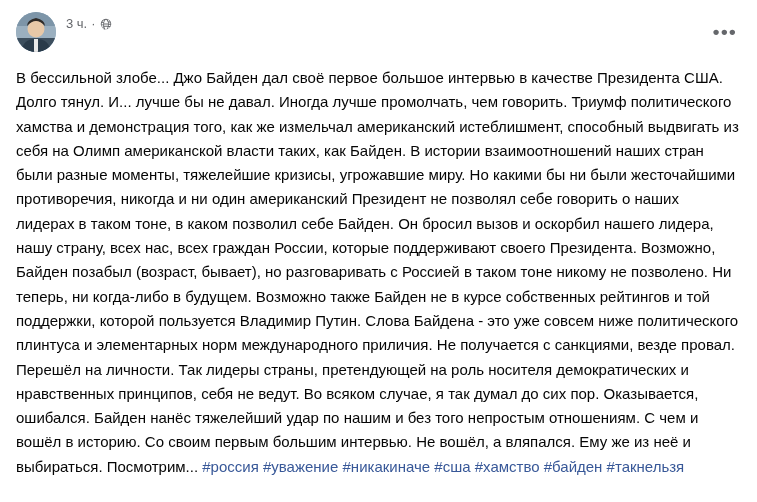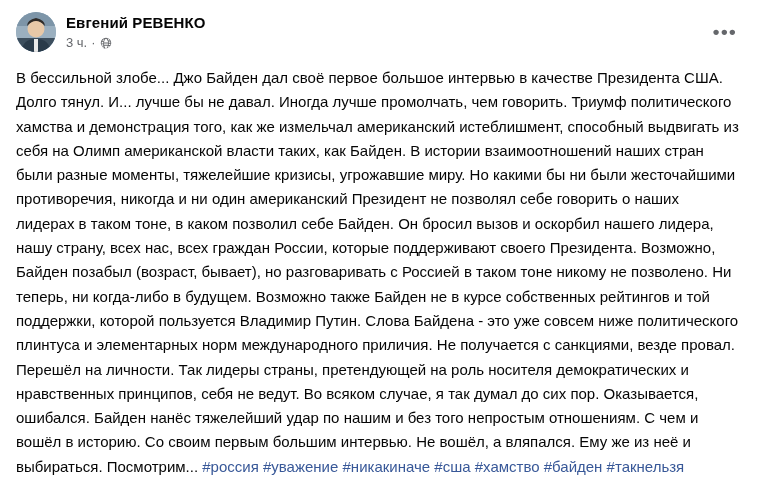--- a/index.html
+++ b/index.html
@@ -126,21 +126,20 @@
           <rect x="0" y="26" width="40" height="14" fill="#3d4f5e"></rect>
           <circle cx="20" cy="17" r="8.5" fill="#e8c9a8"></circle>
           <path d="M11 14 Q20 4 29 14 Q29 8 20 6 Q11 8 11 14Z" fill="#2f2a26"></path>
           <path d="M6 40 Q6 27 20 27 Q34 27 34 40 Z" fill="#2a3b4a"></path>
           <rect x="18" y="27" width="4" height="13" fill="#e8e8e8"></rect>
         </g>
       </svg>
     </div>
 
     <div class="header-text">
-      <div class="author-name">Евгений РЕВЕНКО</div>
       <div class="meta-row">
         <span>3 ч.</span>
         <span class="meta-sep">·</span>
         <span class="globe-icon">
           <svg width="12" height="12" viewBox="0 0 16 16" fill="currentColor">
             <path d="M8 1a7 7 0 100 14A7 7 0 008 1zm0 1.2c.9 0 1.9 1.3 2.3 3.3H5.7C6.1 3.5 7.1 2.2 8 2.2zM4.6 5.5H2.9A5.9 5.9 0 015.9 2.7c-.5.7-1 1.7-1.3 2.8zM2.4 6.7h2c-.1.6-.1 1.2-.1 1.8H2.2c0-.6.1-1.2.2-1.8zm0 4.8c-.1-.6-.2-1.2-.2-1.8h2.1c0 .6 0 1.2.1 1.8h-2zm.5 1.2h1.7c.3 1.1.8 2.1 1.3 2.8a5.9 5.9 0 01-3-2.8zM8 14.8c-.9 0-1.9-1.3-2.3-3.3h4.6c-.4 2-1.4 3.3-2.3 3.3zm2.5-4.5h-5c-.1-.6-.1-1.2-.1-1.8h5.2c0 .6 0 1.2-.1 1.8zm-5-3c0-.6 0-1.2.1-1.8h5c.1.6.1 1.2.1 1.8H5.5zm4.6 7.4c.5-.7 1-1.7 1.3-2.8h1.7a5.9 5.9 0 01-3 2.8zm1.5-4c.1-.6.1-1.2.1-1.8h2.1c0 .6-.1 1.2-.2 1.8h-2zm.1-3c0-.6 0-1.2-.1-1.8h2c.1.6.2 1.2.2 1.8h-2.1zm-.3-3c-.3-1.1-.8-2.1-1.3-2.8a5.9 5.9 0 013 2.8h-1.7z"></path>
           </svg>
         </span>
       </div>
     </div>

